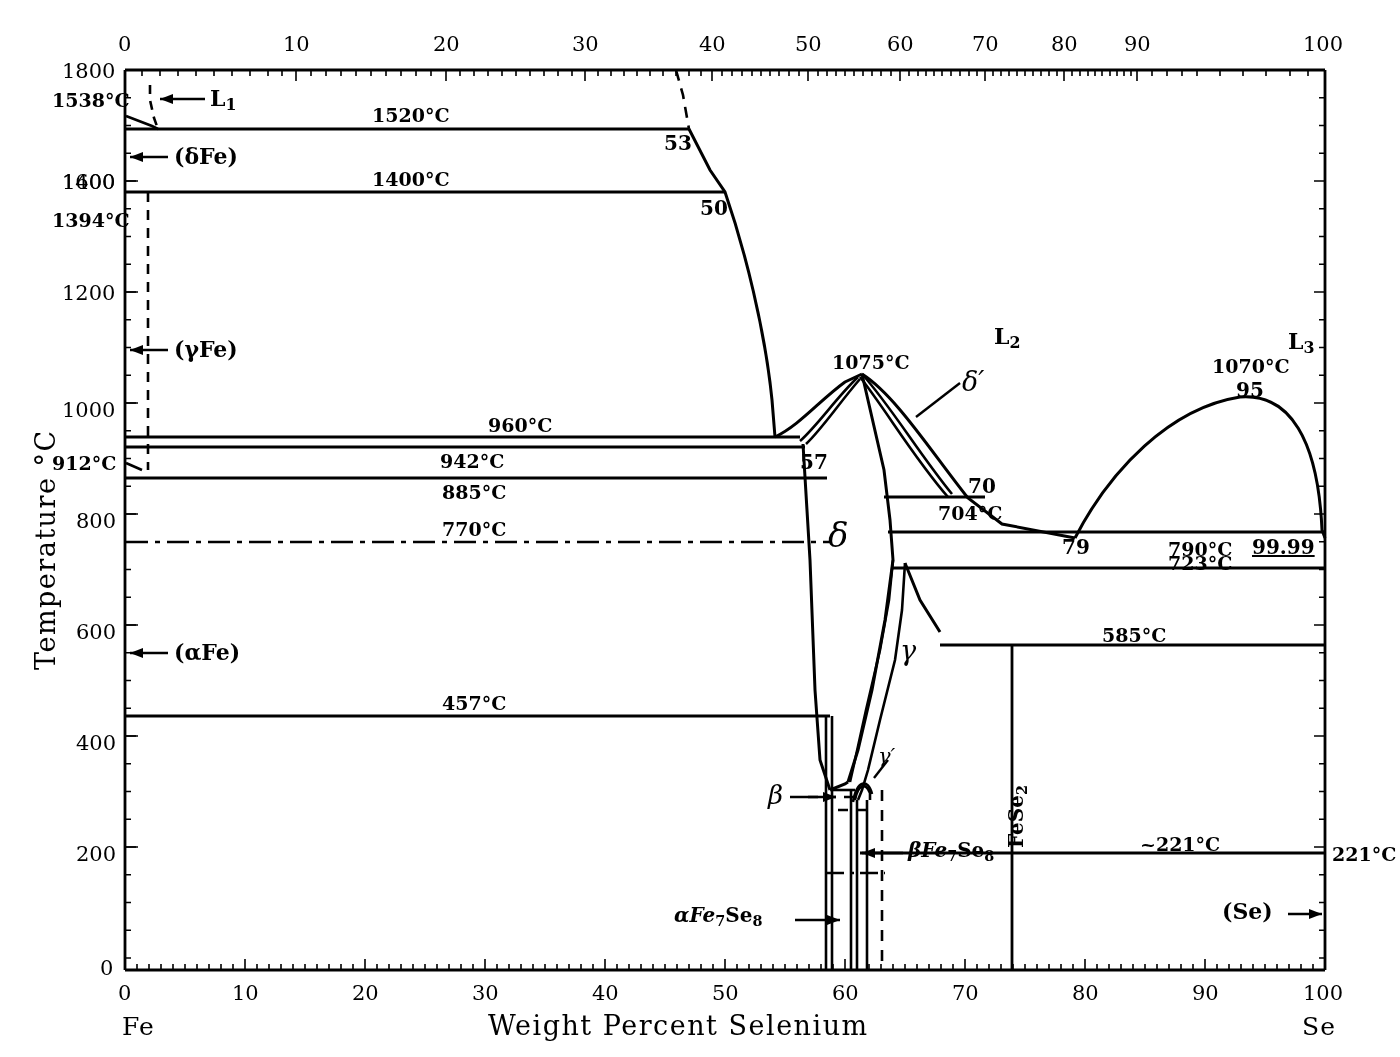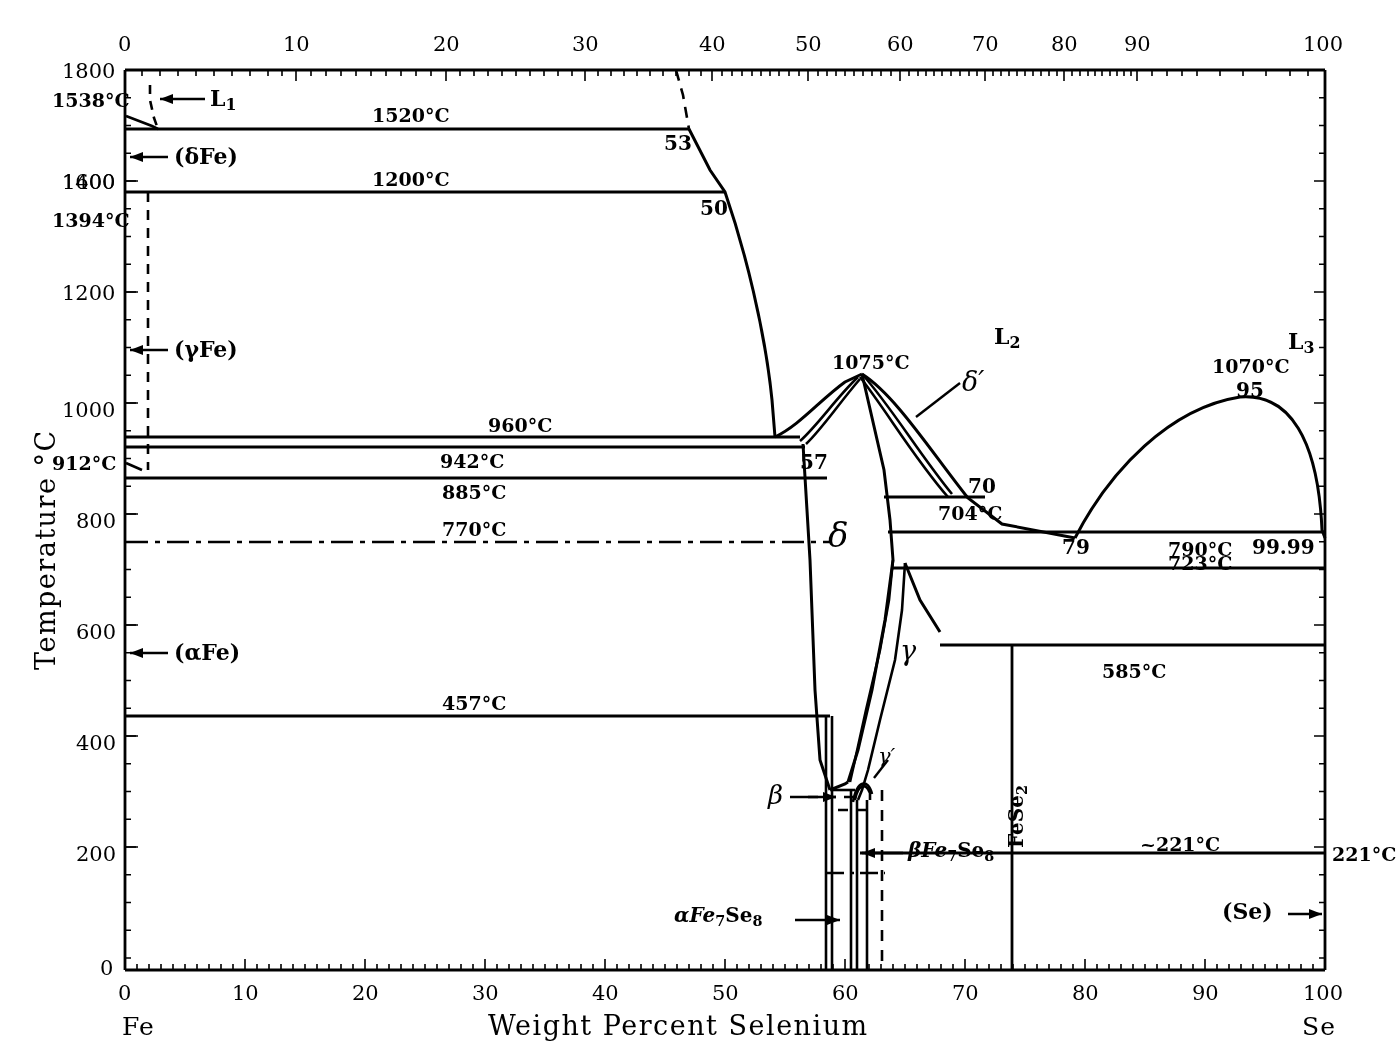--- a/index.html
+++ b/index.html
@@ -263,36 +263,36 @@
   </div>
   <div class="lbl comp" style="left:908px;top:838px;">
     <span class="ital">βFe</span><span class="sub">7</span><span>Se</span><span class="sub">8</span>
   </div>
   <div class="lbl comp rot" style="left:1004px;top:848px;transform:rotate(-90deg);">
     <span>FeSe</span><span class="sub">2</span>
   </div>
   <div class="lbl phase" style="left:1222px;top:898px;">(Se)</div>
 
   <div class="lbl temp" style="left:372px;top:104px;">1520°C</div>
-  <div class="lbl temp" style="left:372px;top:168px;">1200°C</div>
+  <div class="lbl temp" style="left:372px;top:168px;">1400°C</div>
   <div class="lbl temp" style="left:440px;top:414px;margin-left:48px;">960°C</div>
   <div class="lbl temp" style="left:440px;top:450px;">942°C</div>
   <div class="lbl temp" style="left:442px;top:481px;">885°C</div>
   <div class="lbl temp" style="left:442px;top:518px;">770°C</div>
   <div class="lbl temp" style="left:442px;top:692px;">457°C</div>
   <div class="lbl temp" style="left:832px;top:351px;">1075°C</div>
   <div class="lbl temp" style="left:938px;top:502px;">704°C</div>
   <div class="lbl temp" style="left:1168px;top:538px;">790°C</div>
   <div class="lbl temp" style="left:1168px;top:552px;">723°C</div>
-  <div class="lbl temp" style="left:1102px;top:624px;margin-top:36px;">585°C</div>
+  <div class="lbl temp" style="left:1102px;top:624px;">585°C</div>
   <div class="lbl temp" style="left:1212px;top:355px;">1070°C</div>
   <div class="lbl temp" style="left:1140px;top:833px;">~221°C</div>
   <div class="lbl temp" style="left:1332px;top:843px;text-align:right;">221°C</div>
 
   <div class="lbl comp" style="left:664px;top:131px;">53</div>
   <div class="lbl comp" style="left:700px;top:196px;">50</div>
   <div class="lbl comp" style="left:800px;top:450px;">57</div>
   <div class="lbl comp" style="left:968px;top:474px;">70</div>
   <div class="lbl comp" style="left:1062px;top:535px;">79</div>
   <div class="lbl comp" style="left:1236px;top:378px;">95</div>
-  <div class="lbl comp" style="left:1252px;top:535px;">99.99</div>
+  <div class="lbl comp" style="left:1252px;top:535px;text-decoration:underline;">99.99</div>
 
 </div>
 
 </body></html>

